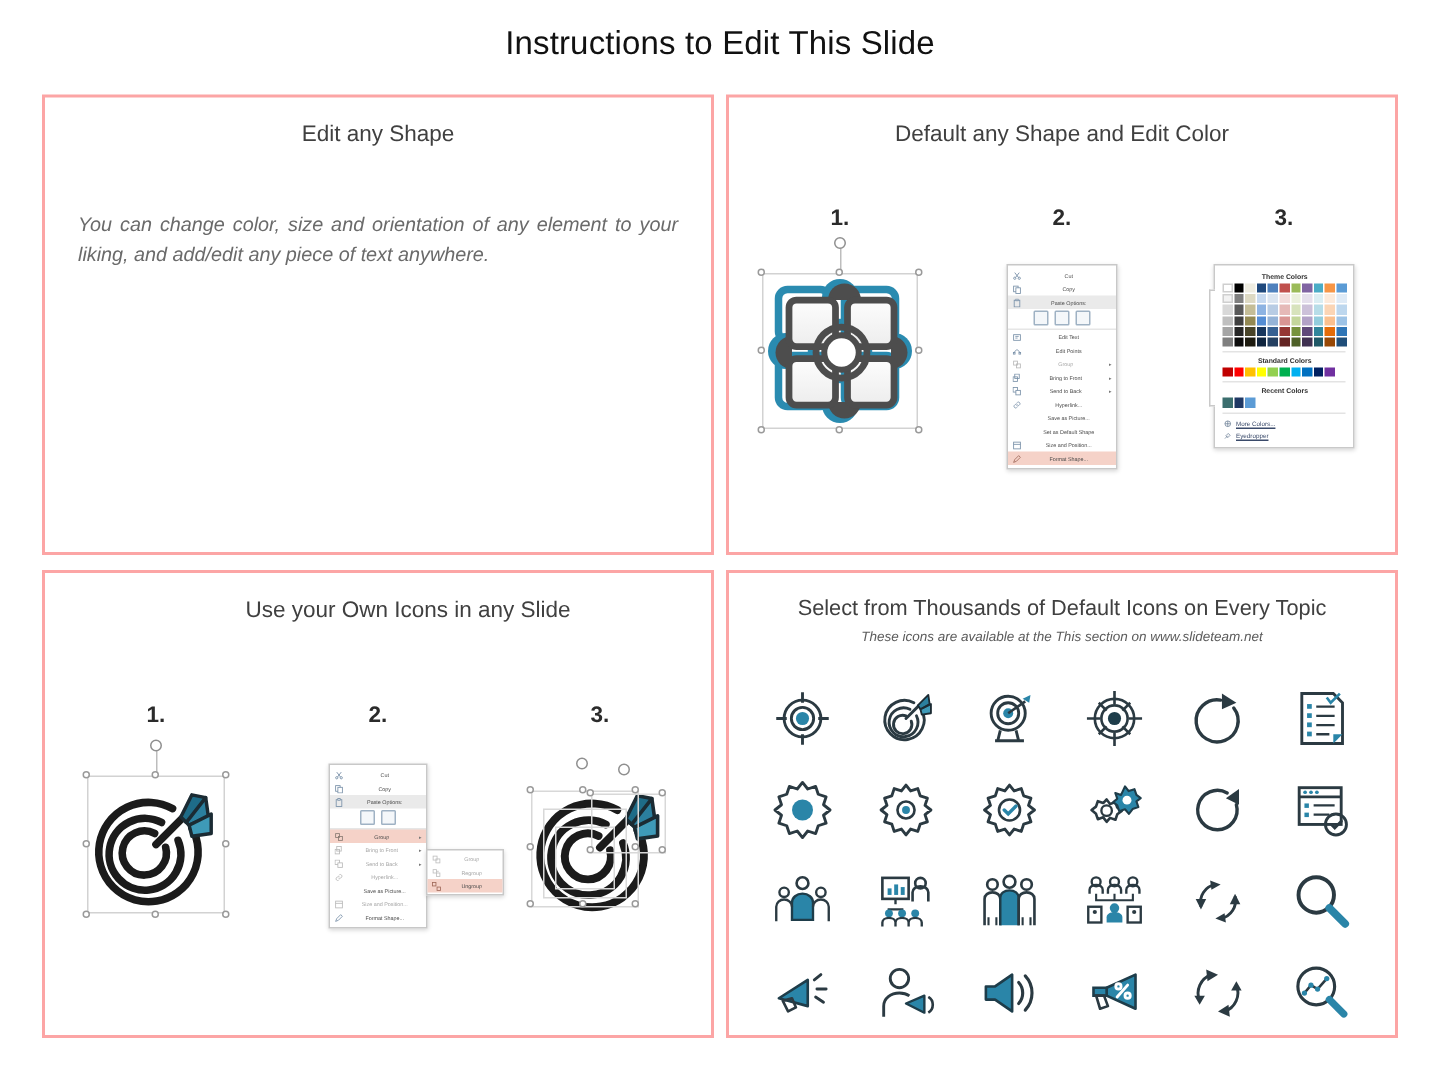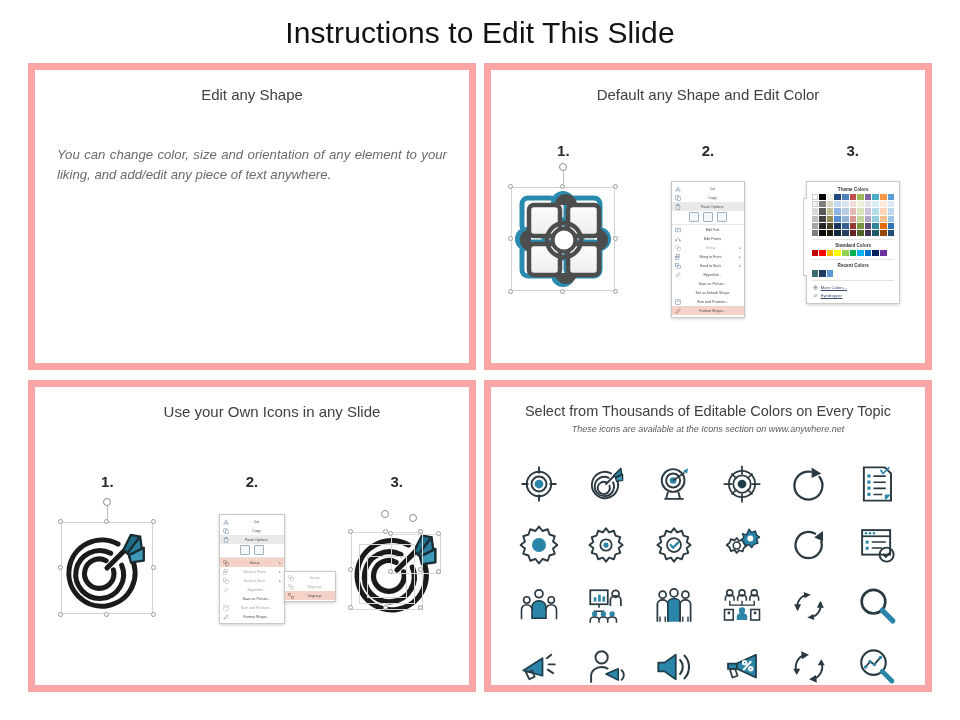--- a/index.html
+++ b/index.html
@@ -19,30 +19,30 @@
     position: absolute;
     inset: 0;
     background: #ffffff;
   }
   .slide-title {
     position: absolute;
     top: 16px;
     left: 0;
     width: 960px;
     text-align: center;
-    font-size: 30px;
+    font-size: 22px;
     font-weight: 400;
     color: #111111;
     letter-spacing: .1px;
   }
 
   
   .panel {
     position: absolute;
-    border: 7px solid #fca5a5;
+    border: 2px solid #fca5a5;
     background: #ffffff;
     box-sizing: border-box;
   }
   #panel-tl { left: 28px;  top: 63px;  width: 448px; height: 307px; }
   #panel-tr { left: 484px; top: 63px;  width: 448px; height: 307px; }
   #panel-bl { left: 28px;  top: 380px; width: 448px; height: 312px; padding-left: 40px; }
   #panel-br { left: 484px; top: 380px; width: 448px; height: 312px; }
 
   .panel-title {
     text-align: center;
@@ -844,22 +844,22 @@
             <div class="rot-knob" style="left:36px;top:-12px;"></div>
             <div class="rot-knob" style="left:64px;top:-8px;"></div>
           </div>
         </div>
       </div>
 
     </div>
   </div>
 
   <div class="panel" id="panel-br">
-    <div class="panel-title" style="font-size:14.5px;">Select from Thousands of Editable Colors on Every Topic</div>
-    <div class="panel-subtitle">These icons are available  at the Icons section on www.anywhere.net</div>
+    <div class="panel-title" style="font-size:14.5px;">Select from Thousands of Default Icons on Every Topic</div>
+    <div class="panel-subtitle">These icons are available  at the This section on www.slideteam.net</div>
 
     <div class="icon-grid">
 
       <svg class="gicon" viewBox="0 0 48 48">
         <g fill="none" stroke="#2b3a42" stroke-width="2.2">
             <circle cx="24" cy="24" r="14"></circle>
             <circle cx="24" cy="24" r="8.5"></circle>
             <path d="M24 4v8M24 36v8M4 24h8M36 24h8"></path>
           </g>
         <circle cx="24" cy="24" r="5" fill="#2a85a8"></circle>

